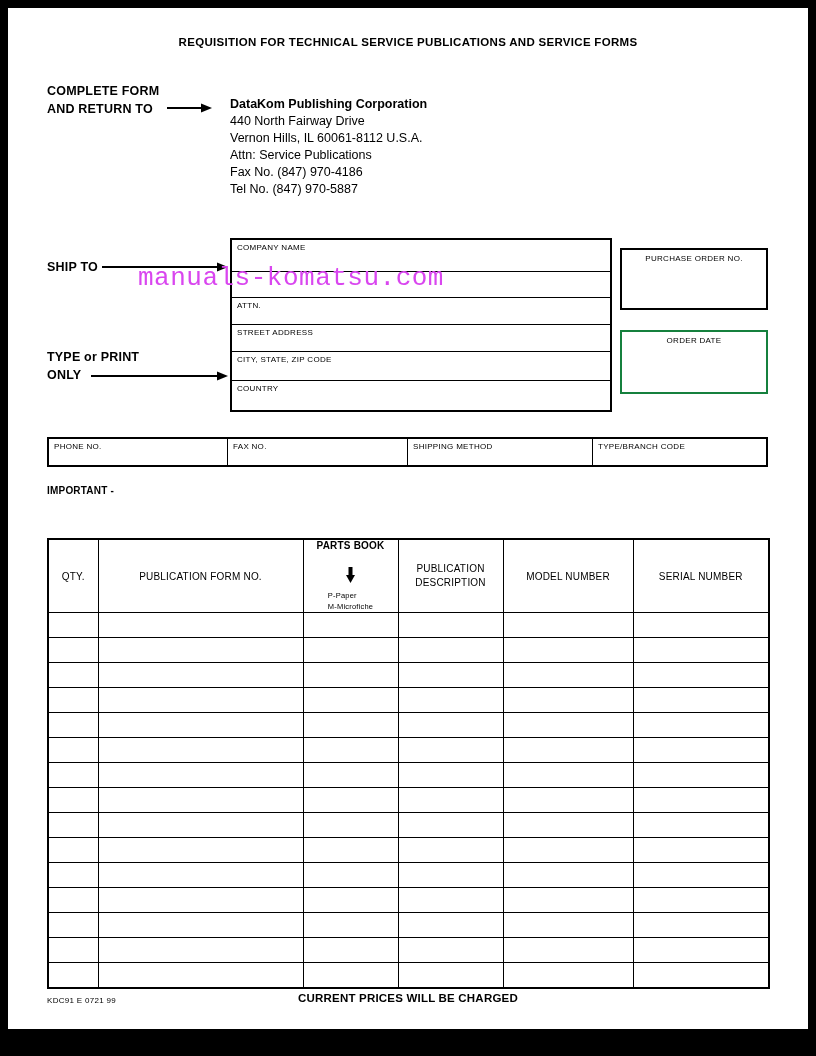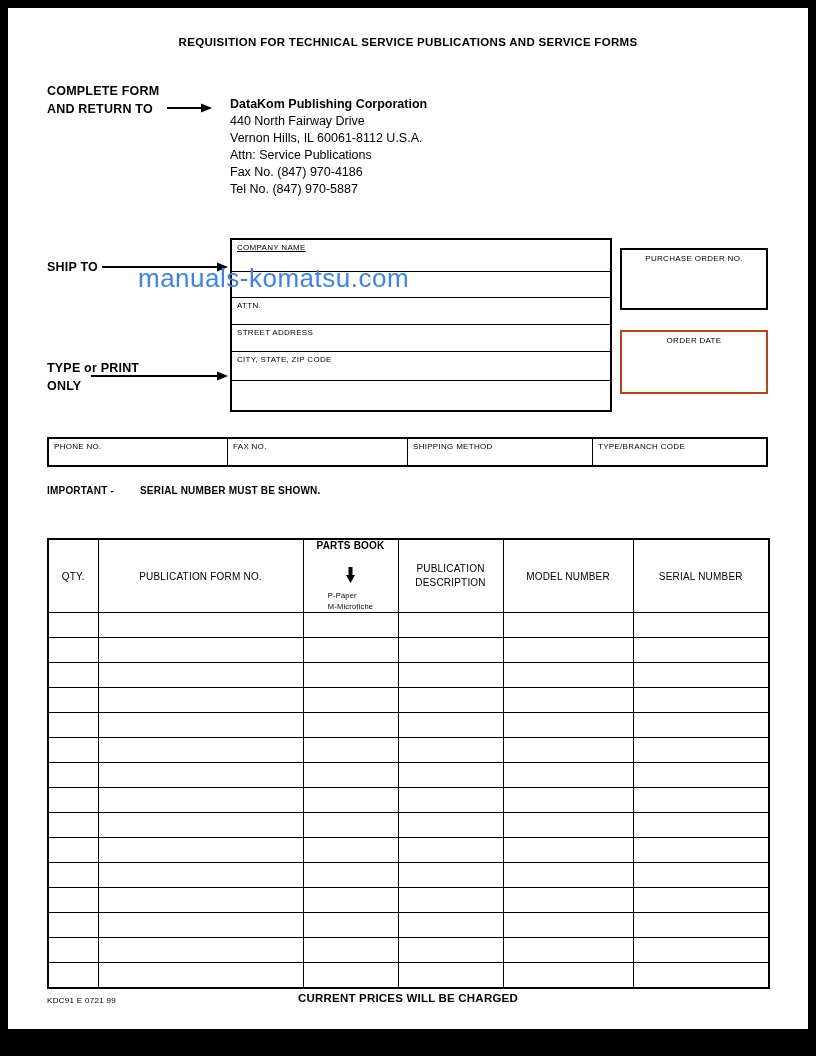--- a/index.html
+++ b/index.html
@@ -14,37 +14,37 @@
   .abs { position:absolute; }
 
   .title {
     left:0; top:36px; width:816px; text-align:center;
     font-weight:bold; font-size:11.5px; letter-spacing:0.3px;
   }
 
   .lbl { font-size:12.5px; font-weight:bold; line-height:18px; letter-spacing:0.2px; }
   .return-label { left:47px; top:82px; }
   .shipto-label { left:47px; top:258px; }
-  .type-print { left:47px; top:359px; }
+  .type-print { left:47px; top:348px; }
 
   .address { left:230px; top:96px; font-size:12.5px; line-height:17px; }
   .address .company { font-weight:bold; }
 
   .shipto-box { left:230px; top:238px; width:382px; height:174px; border:2px solid #000; }
   .st-row { position:relative; border-bottom:1.5px solid #000; }
-  .st-row:nth-child(1){ height:32px;text-decoration:underline; }
+  .st-row:nth-child(1){ height:32px; }
   .st-row:nth-child(2){ height:26px; }
   .st-row:nth-child(3){ height:27px; }
   .st-row:nth-child(4){ height:27px; }
   .st-row:nth-child(5){ height:29px; }
   .st-row:nth-child(6){ height:29px; border-bottom:none; }
   .cell-label { display:block; font-size:8px; letter-spacing:0.3px; padding:3px 0 0 5px; }
 
   .po-box { left:620px; top:248px; width:148px; height:62px; border:2px solid #000; text-align:center; }
-  .od-box { left:620px; top:330px; width:148px; height:64px; border:2px solid #c2410c; text-align:center; }
+  .od-box { left:620px; top:330px; width:148px; height:64px; border:2px solid #15803d; text-align:center; }
   .box-label { font-size:8px; letter-spacing:0.3px; padding-top:4px; }
 
   .contact-row { left:47px; top:437px; width:721px; height:30px; border:2px solid #000; display:flex; }
   .contact-cell { flex:none; }
   .contact-cell + .contact-cell { border-left:1.5px solid #000; }
   .cc-1 { width:178px; } .cc-2 { width:180px; } .cc-3 { width:185px; } .cc-4 { width:174px; }
 
   .important { left:47px; top:482px; display:flex; font-size:10px; font-weight:bold; line-height:17px; letter-spacing:0.2px; }
   .imp-label { width:93px; flex:none; }
 
@@ -56,22 +56,22 @@
   .pb-title { font-weight:bold; font-size:10px; margin-bottom:16px; }
   .pb-row { display:flex; justify-content:center; align-items:center; gap:5px;flex-direction:column; }
   .pb-opts { font-size:7.5px; text-align:left; line-height:11px; }
   .pd-line { line-height:14px; }
 
   .footer-code { left:47px; top:996px; font-size:8px; letter-spacing:0.3px; }
   .footer-notice { left:0; top:992px; width:816px; text-align:center; font-weight:bold; font-size:11.5px; letter-spacing:0.2px; }
 
   .watermark {
     left:138px; top:263px;
-    font-size:26px; color:#3b82f6; letter-spacing:0.5px;
-    font-family:Liberation Sans, sans-serif;
+    font-size:26px; color:#d946ef; letter-spacing:0.5px;
+    font-family:Liberation Mono, monospace;
   }
 
   svg.arrow line { stroke:#000; stroke-width:1.8; }
   svg.arrow polygon { fill:#000; }
 </style>
 </head>
 <body>
 
 <div class="frame">
   <div class="page"></div>
@@ -109,20 +109,23 @@
     <div class="st-row"></div>
     <div class="st-row">
       <span class="cell-label">ATTN.</span>
     </div>
     <div class="st-row">
       <span class="cell-label">STREET ADDRESS</span>
     </div>
     <div class="st-row">
       <span class="cell-label">CITY, STATE, ZIP CODE</span>
     </div>
+    <div class="st-row">
+      <span class="cell-label">COUNTRY</span>
+    </div>
   </div>
 
   <div class="abs po-box">
     <div class="box-label">PURCHASE ORDER NO.</div>
   </div>
   <div class="abs od-box">
     <div class="box-label">ORDER DATE</div>
   </div>
 
   <div class="abs lbl type-print">
@@ -145,21 +148,20 @@
       <span class="cell-label">SHIPPING METHOD</span>
     </div>
     <div class="contact-cell cc-4">
       <span class="cell-label">TYPE/BRANCH CODE</span>
     </div>
   </div>
 
   <div class="abs important">
     <span class="imp-label">IMPORTANT -</span>
     <span>
-      <div>SERIAL NUMBER MUST BE SHOWN.</div>
     </span>
   </div>
 
   <table class="main">
     <colgroup>
       <col style="width:50px">
         <col style="width:205px">
         <col style="width:95px">
       <col style="width:105px">
         <col style="width:130px">

